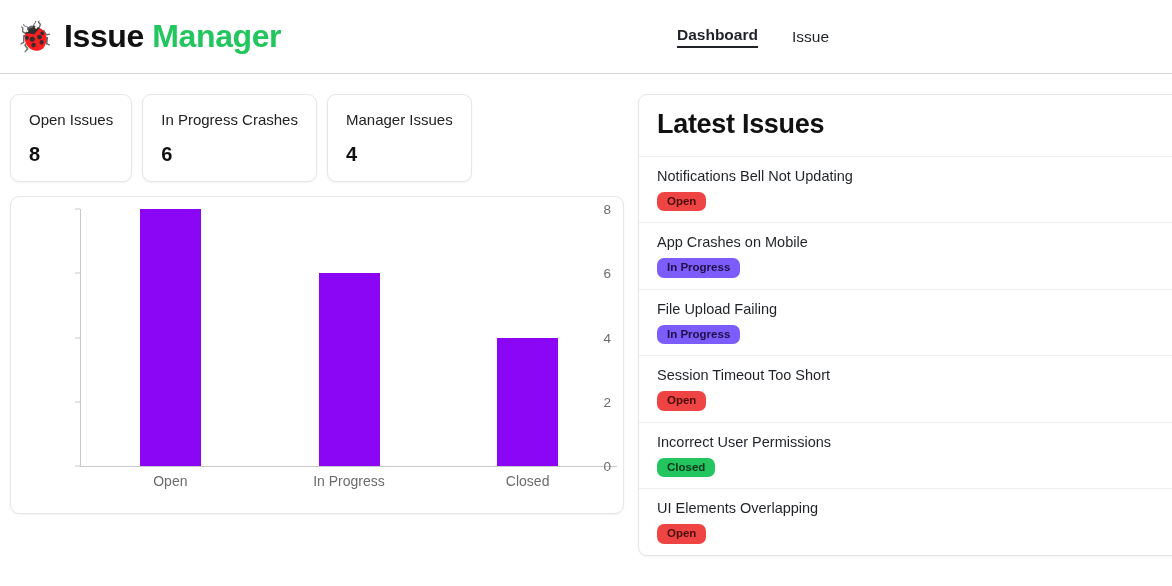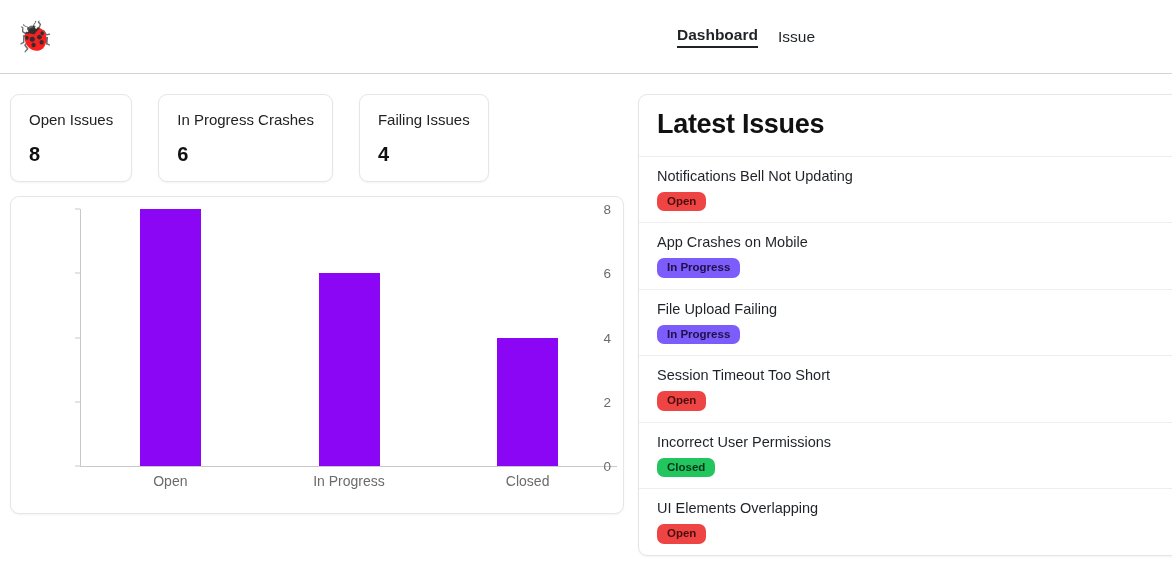--- a/index.html
+++ b/index.html
@@ -43,21 +43,21 @@
   }
   .brand-title .accent { color: #22c55e; }
 
   .nav-links {
     position: absolute;
     left: 677px;
     top: 50%;
     transform: translateY(-50%);
     display: flex;
     align-items: center;
-    gap: 20px;
+    gap: 34px;
   }
   .nav-link {
     font-size: 15.5px;
     color: #1f2328;
     text-decoration: none;
     white-space: nowrap;
   }
   .nav-link.active {
     font-weight: 700;
     border-bottom: 2px solid #1f2328;
@@ -74,21 +74,21 @@
   
   .left-col {
     position: absolute;
     left: 10px;
     top: 20px;
     width: 614px;
   }
 
   .stats-row {
     display: flex;
-    gap: 26px;
+    gap: 10px;
   }
   .stat-card {
     background: #ffffff;
     border: 1px solid #e6e6e6;
     border-radius: 9px;
     box-shadow: 0 1px 2px rgba(0,0,0,0.05);
     padding: 16px 18px 16px 18px;
     min-width: 120px;
     height: 88px;
   }
@@ -216,20 +216,21 @@
   .badge-open    { background: #ef4444; color: #4a0d0d; }
   .badge-progress{ background: #7c5cfa; color: #1f1046; }
   .badge-closed  { background: #22c55e; color: #06351a; }
 </style>
 </head>
 <body>
 
 <div class="navbar">
   <div class="brand">
     <span class="brand-icon">🐞</span>
+    <span class="brand-title"><span>Issue</span> <span class="accent">Manager</span></span>
   </div>
   <div class="nav-links">
     <a href="#" class="nav-link active">Dashboard</a>
     <a href="#" class="nav-link">Issue</a>
   </div>
 </div>
 
 <div class="page">
 
   <div class="left-col">
@@ -237,21 +238,21 @@
     <div class="stats-row">
       <div class="stat-card">
         <div class="stat-label">Open Issues</div>
         <div class="stat-value">8</div>
       </div>
       <div class="stat-card">
         <div class="stat-label">In Progress Crashes</div>
         <div class="stat-value">6</div>
       </div>
       <div class="stat-card">
-        <div class="stat-label">Failing Issues</div>
+        <div class="stat-label">Manager Issues</div>
         <div class="stat-value">4</div>
       </div>
     </div>
 
     <div class="chart-card">
       <div class="chart-area">
         <div class="y-axis-line"></div>
         <div class="x-axis-line"></div>
         <div id="ytick-container">
             <div class="ytick-label" style="top: 269px;">0</div>

